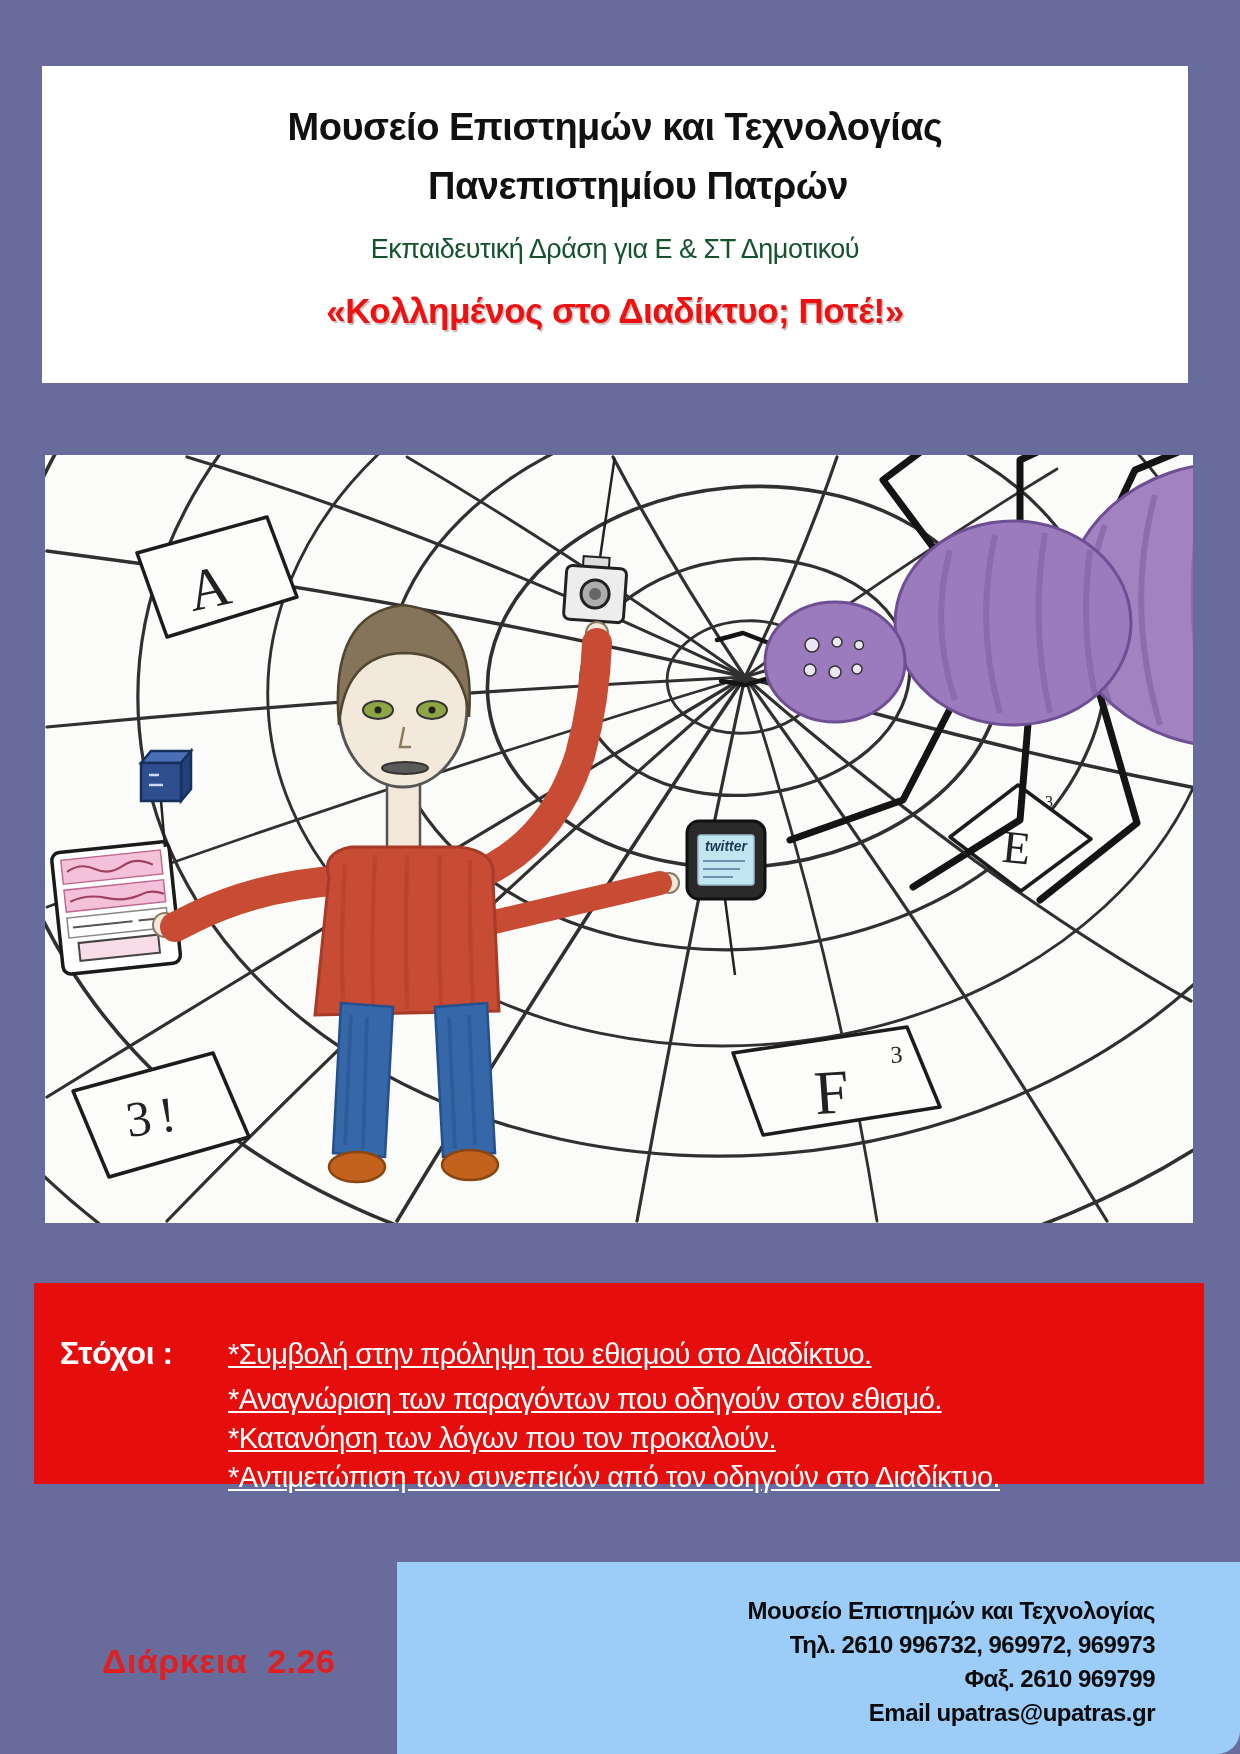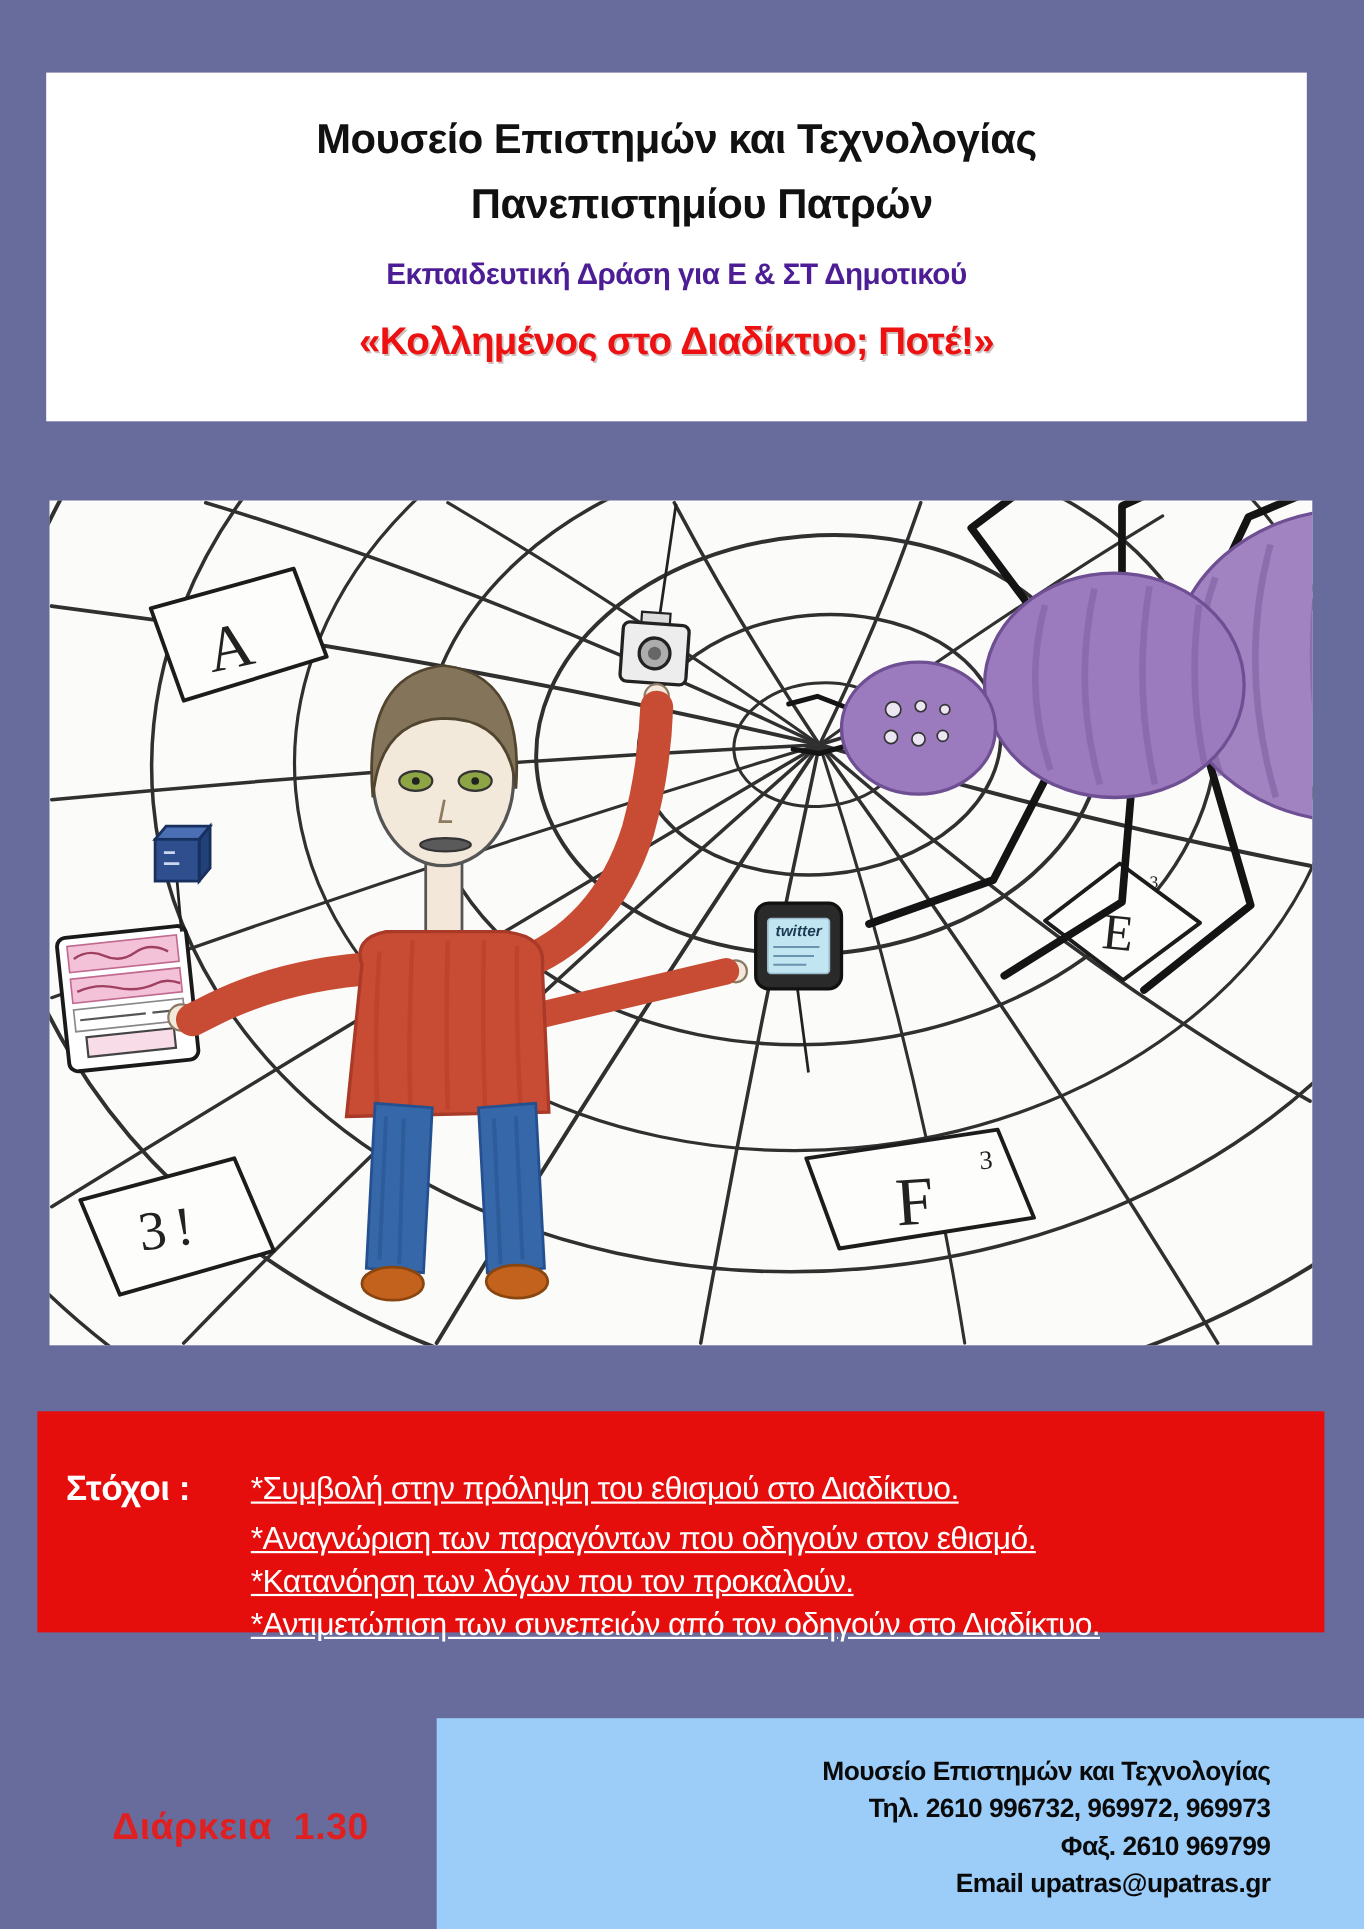--- a/index.html
+++ b/index.html
@@ -1,31 +1,31 @@
 <!DOCTYPE html>
 <html><head>
 <meta charset="utf-8">
 <style>
   html,body{margin:0;padding:0;background:#686C9D;}
   .page{
     position:relative;width:1240px;height:1754px;background:#686C9D;
-    font-family:"Liberation Sans", sans-serif;overflow:hidden;
+    font-family:"Liberation Sans", sans-serif;overflow:hidden;border-radius:23px;
   }
   
   .header-box{
     position:absolute;left:42px;top:66px;width:1146px;height:317px;
     background:#ffffff;text-align:center;
   }
   .title-line{
     margin:0;color:#111;font-weight:bold;font-size:38px;letter-spacing:-0.5px;
   }
   .title-line.first{padding-top:40px;}
   .title-line.second{padding-top:16px;padding-left:46px;}
   .subtitle{
-    margin:0;padding-top:26px;color:#4c1d95;font-size:27px;font-weight:bold;letter-spacing:-0.5px;
+    margin:0;padding-top:26px;color:#14532d;font-size:27px;font-weight:normal;letter-spacing:-0.5px;
   }
   .event-title{
     margin:0;padding-top:26px;color:#EE1111;font-weight:bold;font-size:35px;letter-spacing:-0.5px;
     text-shadow:1.5px 1.5px 0 rgba(60,0,0,0.25);
   }
   
   .illustration{
     position:absolute;left:45px;top:455px;width:1148px;height:768px;background:#FBFBF9;
   }
   .illustration svg{display:block;}
@@ -229,21 +229,21 @@
   <div class="goals-box">
     <div class="goals-label">Στόχοι :</div>
     <div class="goals-list">
       <div class="goal-item first">*Συμβολή στην πρόληψη του εθισμού στο Διαδίκτυο.</div>
       <div class="goal-item">*Αναγνώριση των παραγόντων που οδηγούν στον εθισμό.</div>
       <div class="goal-item">*Κατανόηση των λόγων που τον προκαλούν.</div>
       <div class="goal-item">*Αντιμετώπιση των συνεπειών από τον οδηγούν στο Διαδίκτυο.</div>
     </div>
   </div>
 
-  <div class="duration">Διάρκεια  1.30</div>
+  <div class="duration">Διάρκεια  2.26</div>
 
   <div class="contact-box">
     <div class="contact-line">Μουσείο Επιστημών και Τεχνολογίας</div>
     <div class="contact-line">Τηλ. 2610 996732, 969972, 969973</div>
     <div class="contact-line">Φαξ. 2610 969799</div>
     <div class="contact-line">Email upatras@upatras.gr</div>
   </div>
 
 </div>
 

